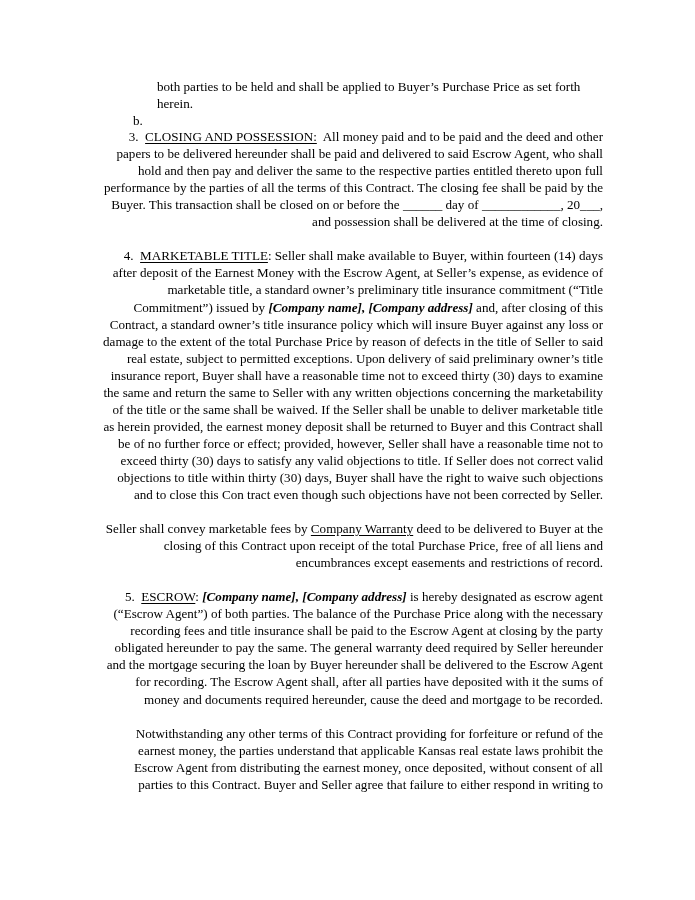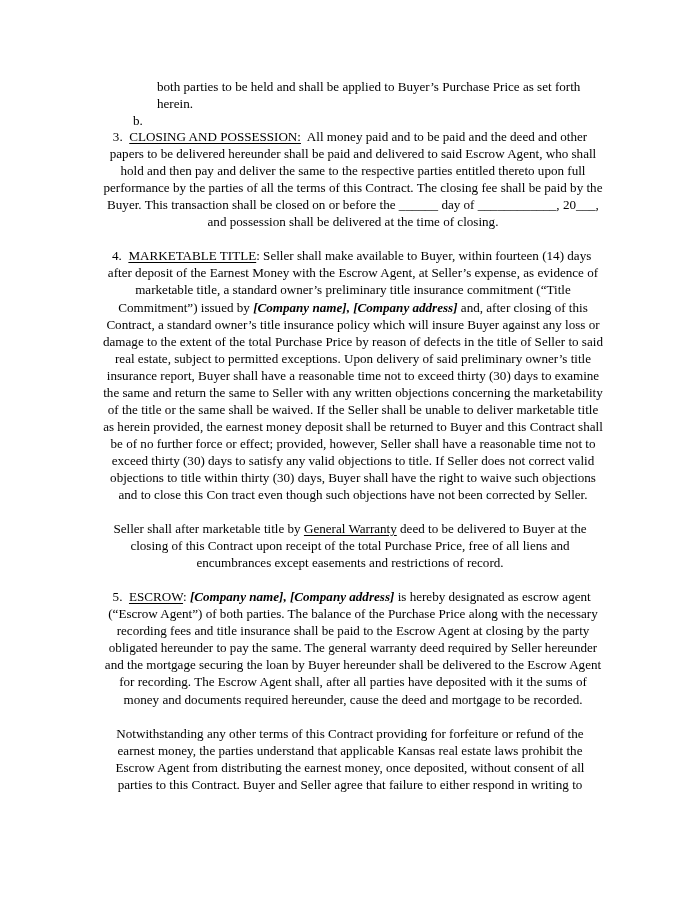--- a/index.html
+++ b/index.html
@@ -25,21 +25,21 @@
   .text-column {
     position: absolute;
     left: 97px;
     top: 78px;
     width: 506px;
   }
   p.para {
     margin: 0;
     font-size: 13.1px;
     line-height: 17.05px;
-    text-align: center;
+    text-align: right;
     color: #000000;
     -webkit-font-smoothing: antialiased;
   }
   .gap-md { height: 16px; }
   .gap-lg { height: 17px; }
 
   
   .sublist {
     margin: 0;
     padding: 0;
@@ -96,21 +96,21 @@
 
     <div class="gap-lg"></div>
 
     <p class="para section-para indented">
       <span>&nbsp;</span><span>4.</span><span>&nbsp; </span><span class="u">MARKETABLE TITLE</span><span>:  Seller shall make available to Buyer, within fourteen (14) days after deposit of the Earnest Money with the Escrow Agent, at Seller’s expense, as evidence of marketable title, a standard owner’s preliminary title insurance commitment (“Title Commitment”) issued by </span><span class="b">[Company name], [Company address]</span><span> and, after closing of this Contract, a standard owner’s title insurance policy which will insure Buyer against any loss or damage to the extent of the total Purchase Price by reason of defects in the title of Seller to said real estate, subject to permitted exceptions.  Upon delivery of said preliminary owner’s title insurance report, Buyer shall have a reasonable time not to exceed thirty (30) days to examine the same and return the same to Seller with any written objections concerning the marketability of the title or the same shall be waived.  If the Seller shall be unable to deliver marketable title as herein provided, the earnest money deposit shall be returned to Buyer and this Contract shall be of no further force or effect; provided, however, Seller shall have a reasonable time not to exceed thirty (30) days to satisfy any valid objections to title.  If Seller does not correct valid objections to title within thirty (30) days, Buyer shall have the right to waive such objections and to close this Con tract even though such objections have not been corrected by Seller.</span>
     </p>
 
     <div class="gap-lg"></div>
 
     <p class="para">
-      <span>Seller shall after marketable title by </span><span class="u">General Warranty</span><span> deed to be delivered to Buyer at the closing of this Contract upon receipt of the total Purchase Price, free of all liens and encumbrances except easements and restrictions of record.</span>
+      <span>Seller shall convey marketable fees by </span><span class="u">Company Warranty</span><span> deed to be delivered to Buyer at the closing of this Contract upon receipt of the total Purchase Price, free of all liens and encumbrances except easements and restrictions of record.</span>
     </p>
 
     <div class="gap-lg"></div>
 
     <p class="para section-para indented">
       <span>&nbsp;</span><span>5.</span><span>&nbsp; </span><span class="u">ESCROW</span><span>: </span><span class="b">[Company name], [Company address]</span><span> is hereby designated as escrow agent (“Escrow Agent”) of both parties.  The balance of the Purchase Price along with the necessary recording fees and title insurance shall be paid to the Escrow Agent at closing by the party obligated hereunder to pay the same.  The general warranty deed required by Seller hereunder and the mortgage securing the loan by Buyer hereunder shall be delivered to the Escrow Agent for recording.  The Escrow Agent shall, after all parties have deposited with it the sums of money and documents required hereunder, cause the deed and mortgage to be recorded.</span>
     </p>
 
     <div class="gap-lg"></div>
 

